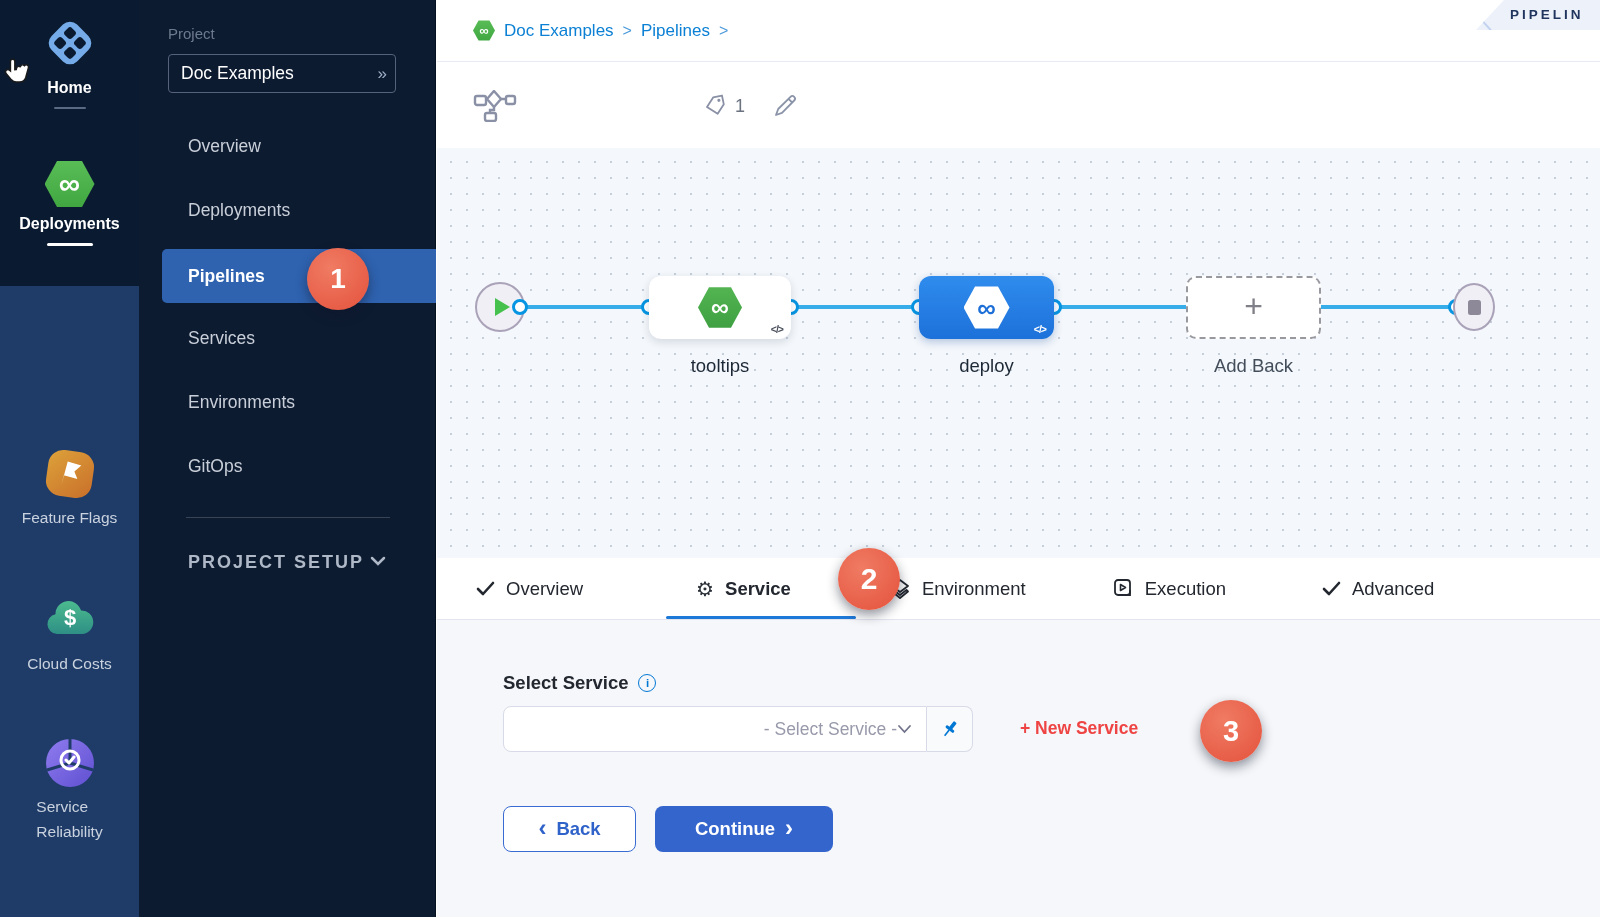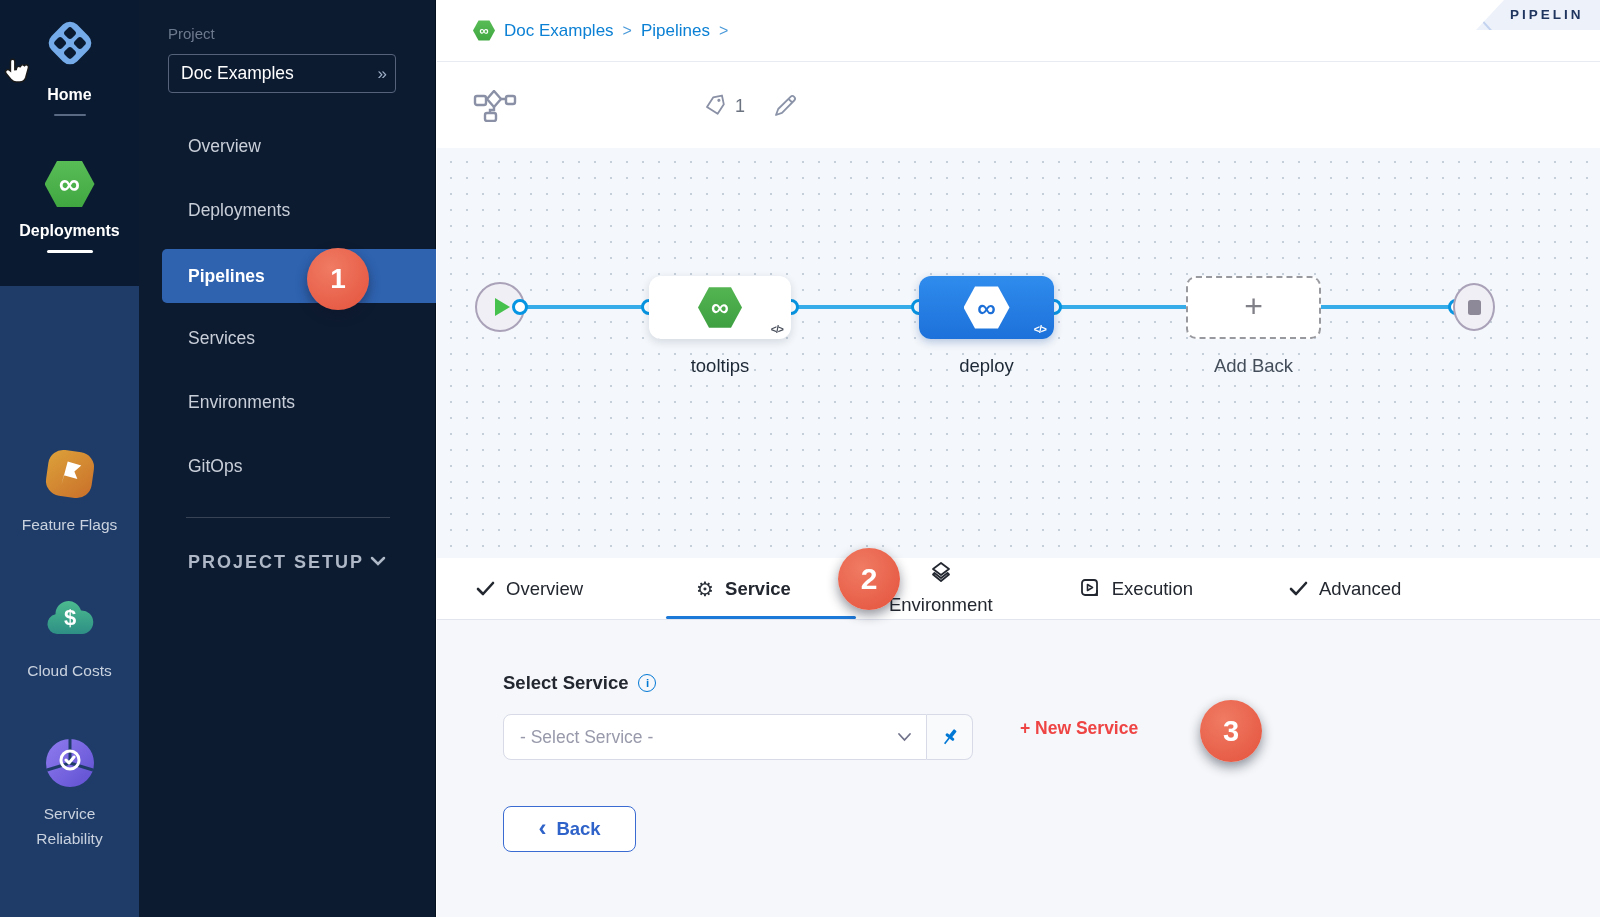--- a/index.html
+++ b/index.html
@@ -3,21 +3,21 @@
 <meta charset="utf-8">
 <style>
   * { margin:0; padding:0; box-sizing:border-box; }
   html,body { width:1600px; height:917px; overflow:hidden; }
   body { font-family:"Liberation Sans", sans-serif; position:relative; background:#fff; }
 
   
   .rail { position:absolute; left:0; top:0; width:139px; height:917px; background:#1f3c69; }
   .rail-top-shade { position:absolute; left:0; top:0; width:139px; height:286px; background:#0a1b31; }
   .rail-item { position:absolute; left:0; width:139px; display:flex; flex-direction:column; align-items:center; cursor:pointer; }
-  .rail-label { margin-top:9px; font-size:15.5px; color:#c9d2de; text-align:center; line-height:24px; }
+  .rail-label { margin-top:2px; font-size:15.5px; color:#c9d2de; line-height:24px; }
   .rail-label.bright { color:#ffffff; font-weight:bold; font-size:16px; }
   .rail-underline { margin-top:7px; height:2px; border-radius:2px; }
 
   .hex { display:flex; align-items:center; justify-content:center;
          clip-path:polygon(25% 6%,75% 6%,100% 50%,75% 94%,25% 94%,0% 50%); }
   .hex .inf { color:#fff; font-weight:bold; line-height:1; }
 
   
   .panel { position:absolute; left:139px; top:0; width:297px; height:917px; background:#0d1b31; border-right:1px solid #05101f; }
   .panel-section-label { position:absolute; left:29px; top:25px; font-size:15px; color:#6d7a8e; }
@@ -74,29 +74,29 @@
   .node-label { position:absolute; top:207px; text-align:center; font-size:18.5px; color:#1d2836; }
   .lbl-tooltips { left:212px; width:142px; }
   .lbl-deploy { left:482px; width:135px; }
   .lbl-add { left:749px; width:135px; color:#444e5b; }
 
   
   .tabrow { position:absolute; left:0; top:558px; width:100%; height:62px; background:#fff; border-bottom:1px solid #e2e5ee;
             display:flex; align-items:center; padding-left:39px; }
   .tab { display:flex; align-items:center; gap:11px; font-size:18.5px; color:#23272f; cursor:pointer; white-space:nowrap; }
   .tab .gear { font-size:20px; line-height:1; color:#2a2f38; }
-  .tab-m2 { margin-left:113px; } .tab-m3 { margin-left:98px;flex-direction:column; } .tab-m4 { margin-left:87px; } .tab-m5 { margin-left:96px; }
+  .tab-m2 { margin-left:113px; } .tab-m3 { margin-left:98px; } .tab-m4 { margin-left:87px; } .tab-m5 { margin-left:96px; }
   .tab-underline { position:absolute; left:229px; bottom:0; width:190px; height:3.5px; background:#1d79d8; border-radius:2px; }
 
   
   .form-area { position:absolute; left:0; top:620px; width:100%; height:297px; background:#f5f7fa; }
   .svc-label { position:absolute; left:66px; top:52px; font-size:18.5px; font-weight:600; color:#23272f; display:flex; align-items:center; gap:10px; }
   .info-i { width:18px; height:18px; border:1.6px solid #0278d5; border-radius:50%; color:#0278d5; font-size:11.5px; font-weight:bold;
             display:flex; align-items:center; justify-content:center; }
-  .select-wrap { position:absolute; left:66px; top:94px; display:flex; }
+  .select-wrap { position:absolute; left:66px; top:86px; display:flex;text-align:right; }
   .fake-select { width:424px; height:46px; background:#fff; border:1px solid #d8dbe7; border-radius:8px 0 0 8px;
                  display:flex; align-items:center; padding:0 14px 0 16px; cursor:pointer; }
   .fake-select .ph { flex:1; font-size:17.5px; color:#989aab; }
   .pin-seg { width:46px; height:46px; background:#f9fafc; border:1px solid #d8dbe7; border-left:none; border-radius:0 8px 8px 0;
              display:flex; align-items:center; justify-content:center; cursor:pointer; }
   .new-svc { position:absolute; left:583px; top:98px; font-size:17.5px; font-weight:600; color:#ef4444; cursor:pointer; }
   .btn { position:absolute; top:186px; height:46px; border-radius:8px; display:flex; align-items:center; justify-content:center;
          gap:10px; font-size:18.5px; font-weight:bold; cursor:pointer; }
   .btn-back { left:66px; width:133px; background:#fff; border:1.5px solid #3a6bd2; color:#2f63c9; }
   .btn-continue { left:218px; width:178px; background:#3465cd; color:#fff; }
@@ -382,20 +382,24 @@
         </svg>
       </div>
     </div>
 
     <div class="new-svc">+ New Service</div>
 
     <div class="btn btn-back">
       <span class="chev">‹</span>
       <span>Back</span>
     </div>
+    <div class="btn btn-continue">
+      <span>Continue</span>
+      <span class="chev">›</span>
+    </div>
   </div>
 </div>
 
 <div class="num-badge badge-1">1</div>
 <div class="num-badge badge-2">2</div>
 <div class="num-badge badge-3">3</div>
 
 <span class="cursor-hand">
   <svg width="30" height="32" viewBox="0 0 20 22">
     <path d="M7 2.2 c.9 0 1.5.7 1.5 1.5 V9.4 l1-.1 .3-1.1 c.2-.8 1-1.2 1.7-1 l.8.2 .4-.7 c.4-.6 1.2-.8 1.8-.4 l.7.4 .3-.3 c.6-.5 1.5-.4 2 .2 .4.5.5 1.1.3 1.7 L16 14.8 c-.6 1.9-2.3 3.1-4.2 3.1 h-2.4 c-1.2 0-2.4-.6-3.2-1.5 L2.5 12 c-.6-.7-.5-1.7.2-2.3 .6-.5 1.5-.5 2.1 0 l.7.6 V3.7 C5.5 2.9 6.2 2.2 7 2.2 Z" fill="#ffffff" stroke="#1a1a1a" stroke-width="1"></path>

